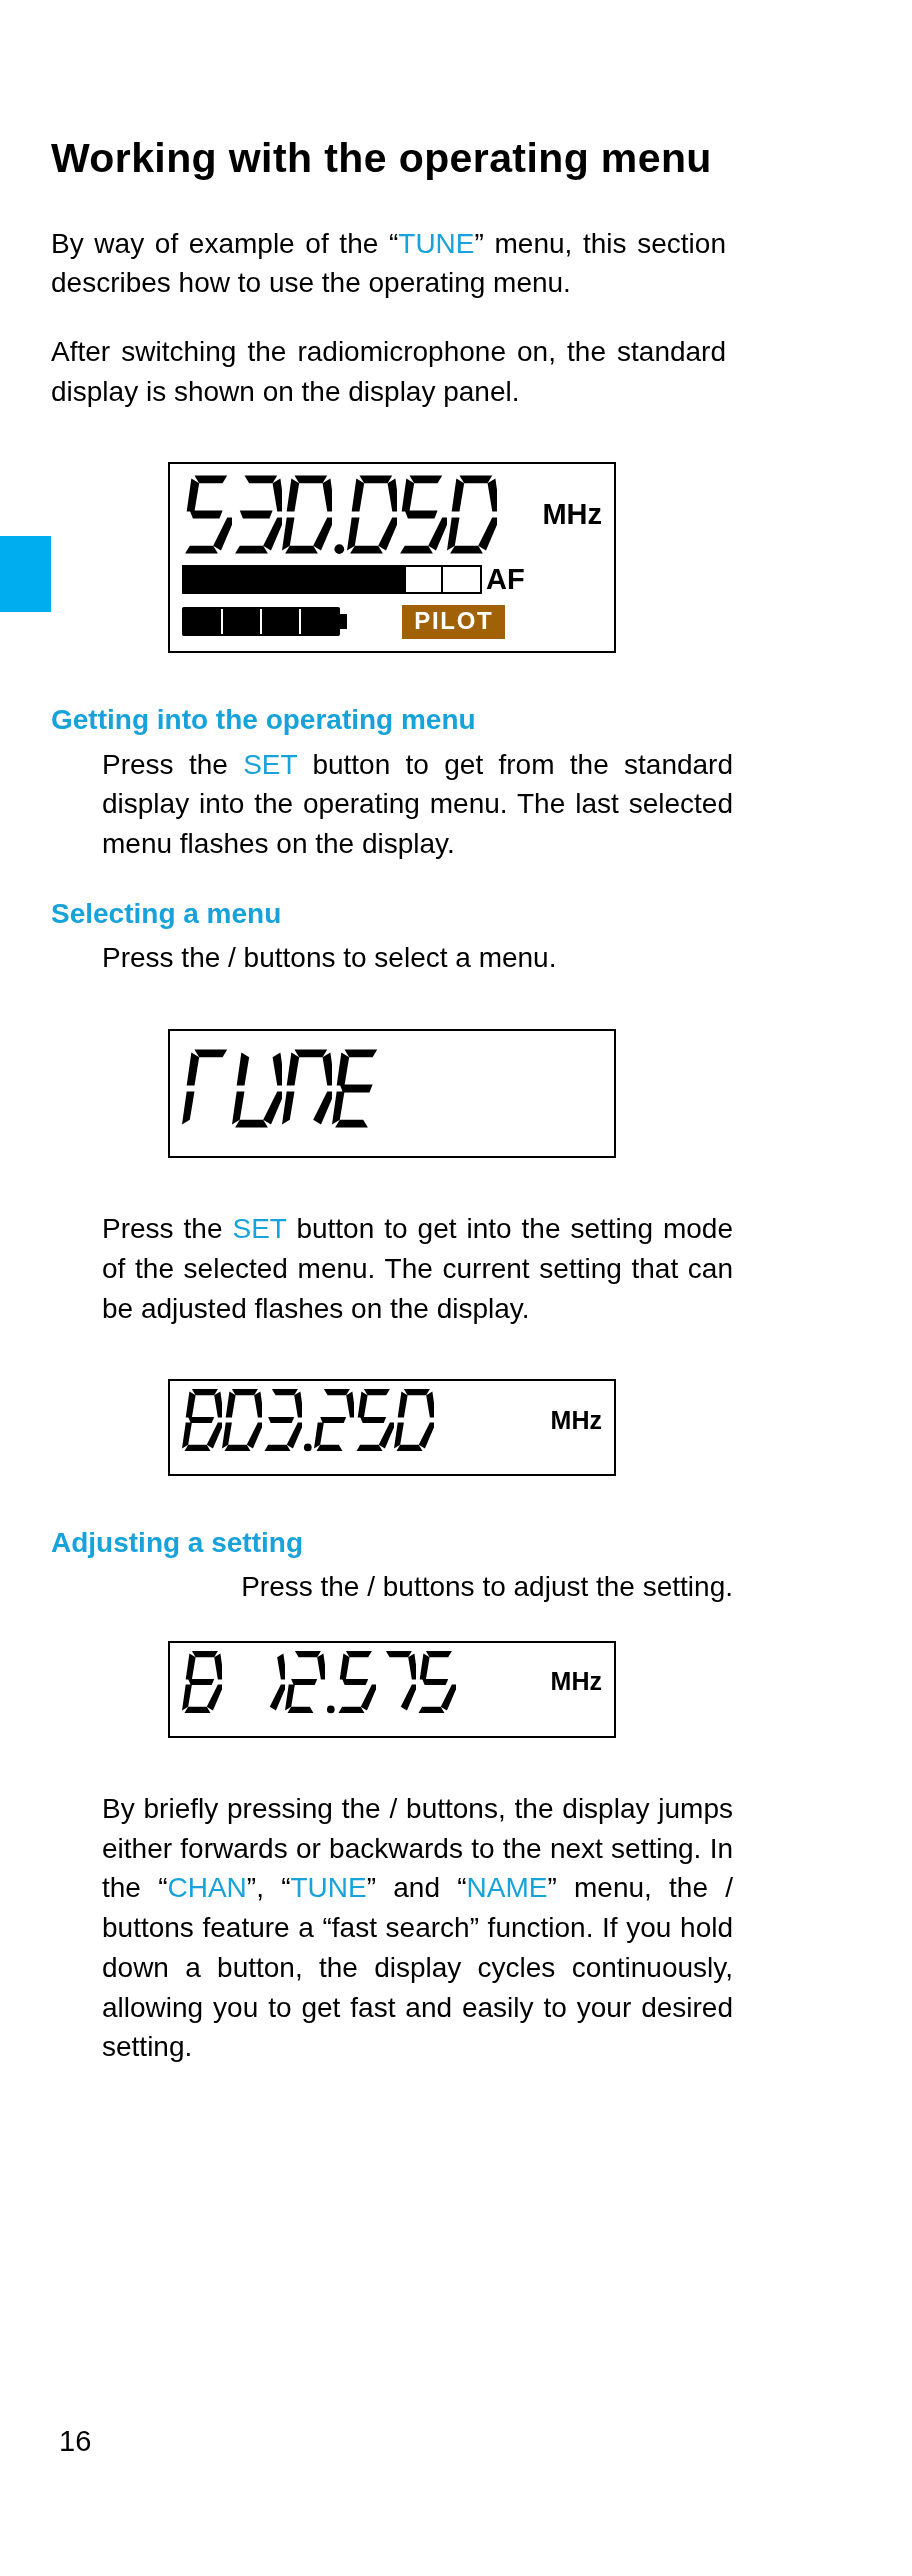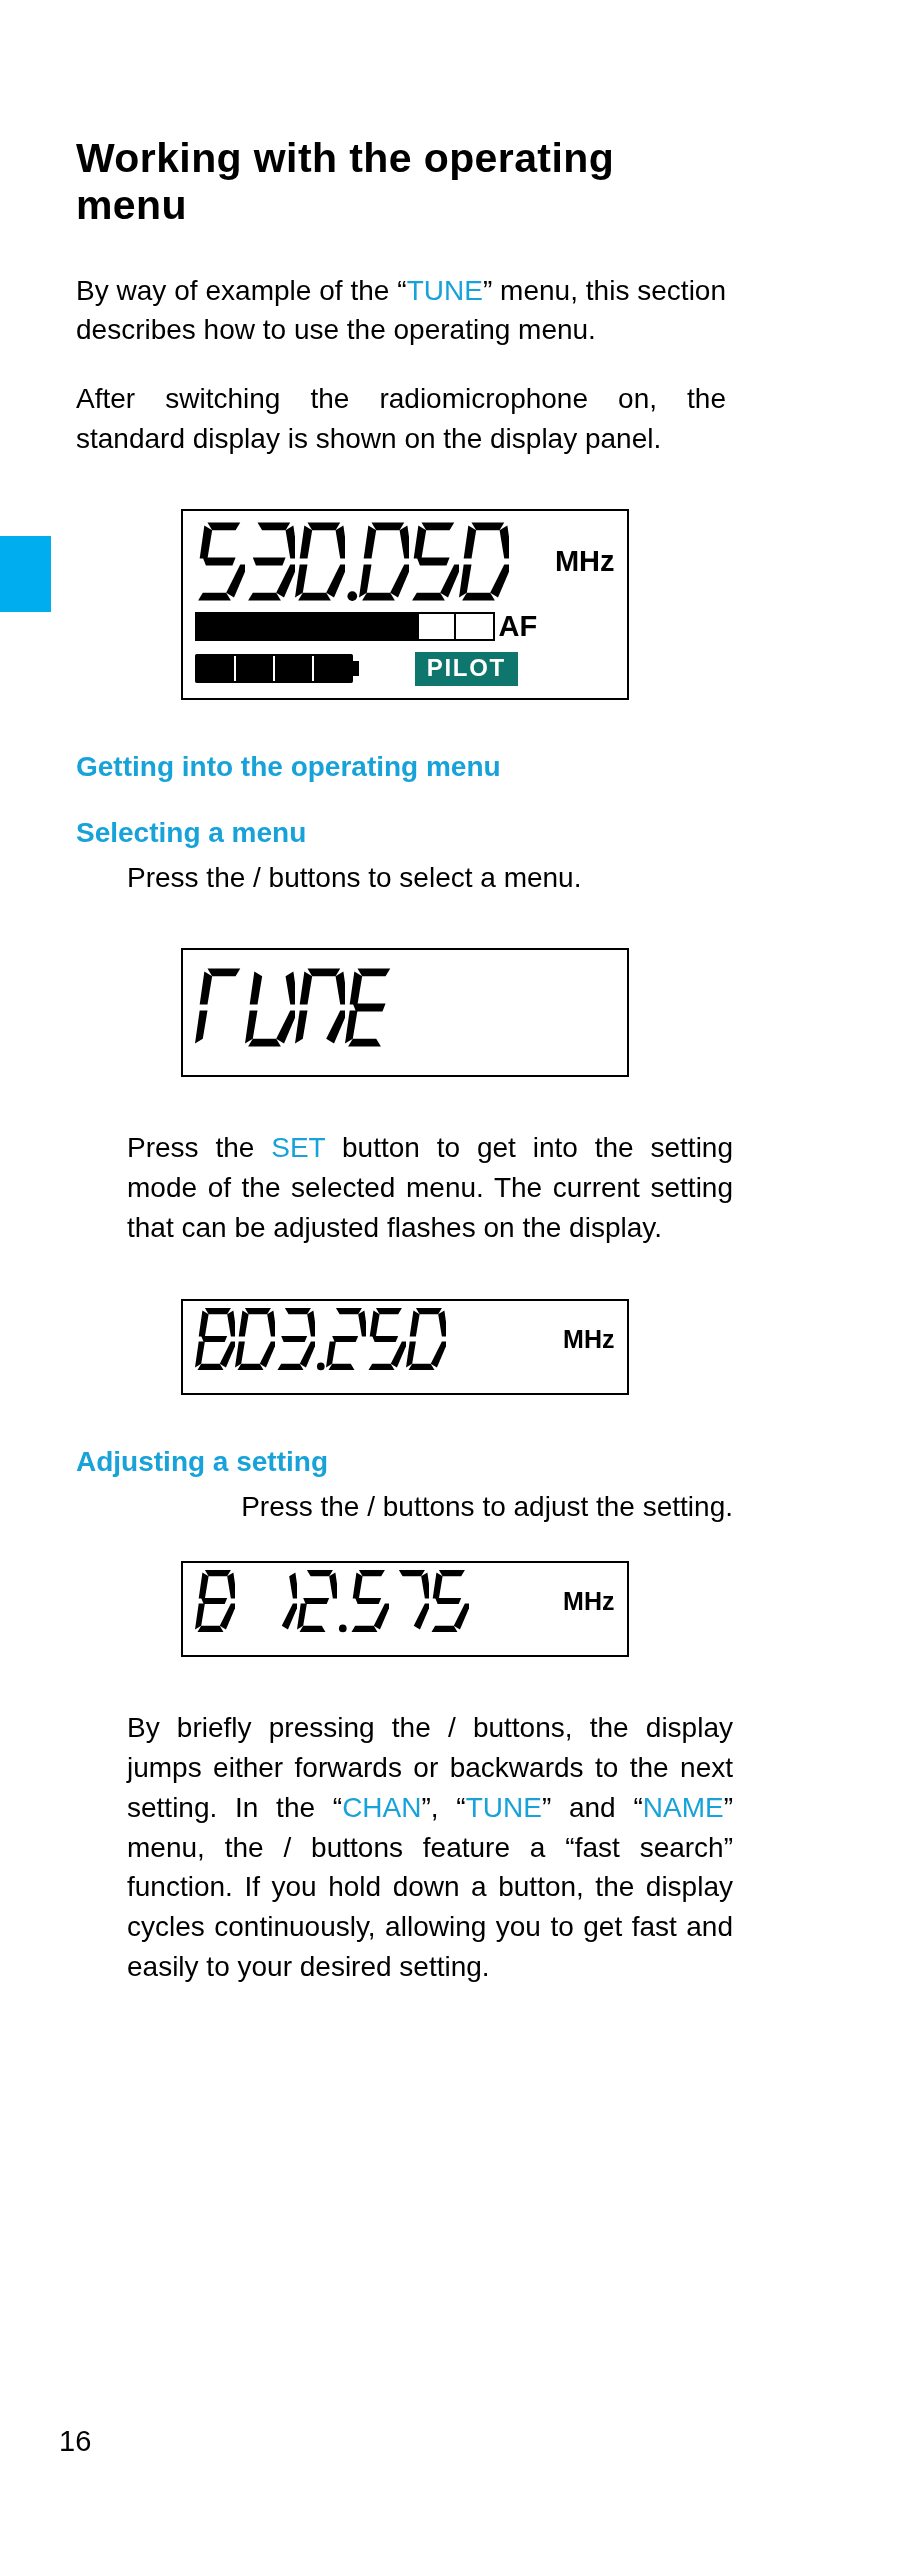--- a/index.html
+++ b/index.html
@@ -7,21 +7,21 @@
     padding: 0;
     background: #fff;
     font-family: "Segoe UI", Verdana, Arial, sans-serif;
     color: #000;
     width: 912px;
   }
   .page {
     box-sizing: border-box;
     width: 792px;
     min-height: 2576px;
-    padding: 135px 59px 51px 76px;
+    padding: 135px 59px 51px 51px;
     position: relative;
   }
   .accent-tab {
     position: absolute;
     left: 0;
     top: 536px;
     width: 51px;
     height: 76px;
     background: #00aeef;
   }
@@ -135,21 +135,21 @@
     box-sizing: content-box;
   }
   .batt-cell:last-child { border-right: none; }
   .batt-cap {
     width: 6.8px;
     height: 15px;
     background: #000;
     margin-left: 0;
   }
   .pilot {
-    background: #0f766e;
+    background: #a16207;
     color: #fff;
     font-size: 24px;
     font-weight: 800;
     padding: 2.5px 12px 4.2px 12px;
     letter-spacing: 1.7px;
     margin-left: 42px;
   }
   .page-num {
     position: absolute;
     left: 59px;
@@ -249,20 +249,25 @@
             <span class="batt-cell"></span>
             <span class="batt-cell"></span>
           </span>
         <span class="batt-cap"></span>
       </span>
       <span class="pilot">PILOT</span>
     </div>
   </div>
 
   <div class="section-title">Getting into the operating menu</div>
+  <div class="body-block">
+    <p class="body-text">
+      <span>Press the </span><span class="keyword">SET</span><span> button to get from the standard display into the operating menu. The last selected menu flashes on the display.</span>
+    </p>
+  </div>
 
   <div class="section-title">Selecting a menu</div>
   <div class="body-block">
     <p class="body-text" style="text-align:left">Press the    /    buttons to select a menu.</p>
   </div>
 
   <div class="lcd-module tune">
     <span class="seg-digits large">
         <svg class="segchar" viewBox="0 0 61.519999999999996 96" style="width:50px">
           <polygon points="15.36,0 55.67999999999999,0 49.919999999999995,9.600000000000001 21.12,9.600000000000001"></polygon>

